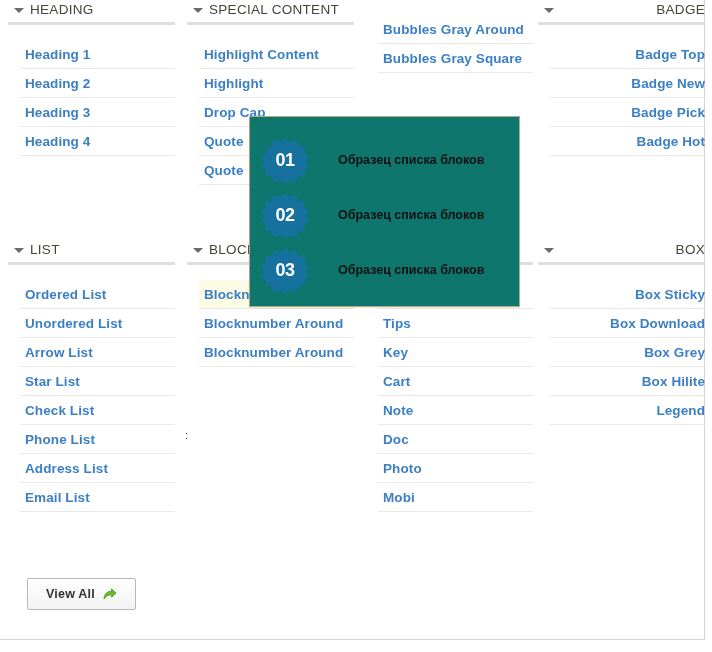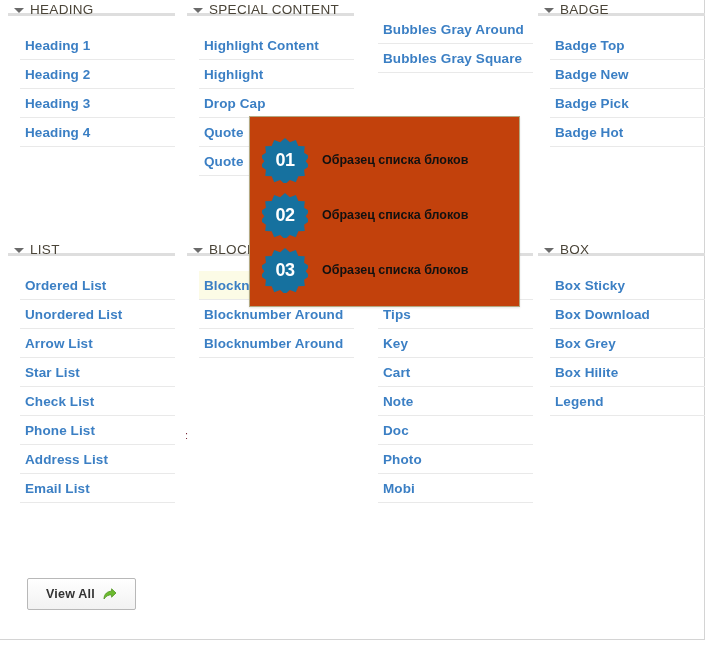--- a/index.html
+++ b/index.html
@@ -33,25 +33,25 @@
   #row-bottom { top: 240px; }
 
   .col {
     position: absolute;
     top: 0;
     width: 167px;
   }
   .col-0 { left: 8px; }
   .col-1 { left: 187px; }
   .col-2 { left: 366px; }
-  .col-3 { left: 538px; }
+  .col-3 { left: 538px; text-align: right; }
 
   .sec-head {
     position: relative;
-    height: 16px;
+    height: 25px;
     border-bottom: 3px solid #dedede;
     padding-left: 22px;
     box-sizing: border-box;
   }
   .sec-head .tri {
     position: absolute;
     left: 6px;
     top: 8px;
     width: 0; height: 0;
     border-left: 5px solid transparent;
@@ -123,21 +123,21 @@
   }
   #view-all .arr { display: block; width: 15px; height: 15px; }
 
   
   #popup {
     position: absolute;
     left: 249px;
     top: 116px;
     width: 271px;
     height: 191px;
-    background: #c2410c;
+    background: #0f766e;
     border: 1px solid #b3a982;
     box-sizing: border-box;
     box-shadow: 0 1px 2px rgba(0,0,0,0.10);
   }
   .blk-row {
     position: absolute;
     left: 12px;
     height: 46px;
     display: flex;
     align-items: center;
@@ -162,20 +162,21 @@
     color: #ffffff;
     font-size: 18px;
     font-weight: bold;
     letter-spacing: -0.5px;
   }
   .blk-txt {
     font-size: 12.5px;
     font-weight: bold;
     color: #111111;
     white-space: nowrap;
+    margin-left: 16px;
   }
 </style>
 </head>
 <body>
 
 <div id="page">
 
   <div class="grid-row" id="row-top">
 
     <div class="col col-0">

